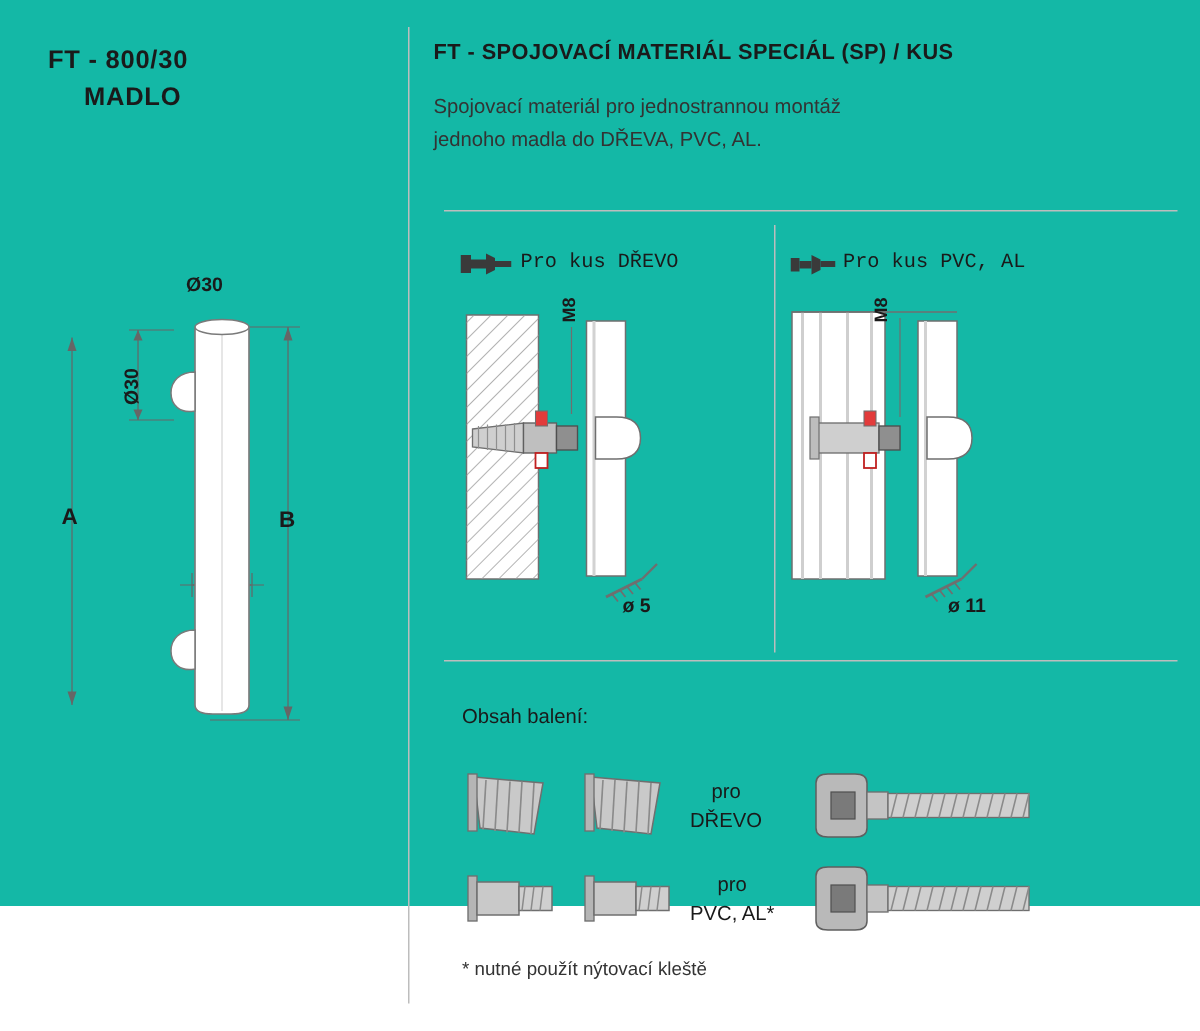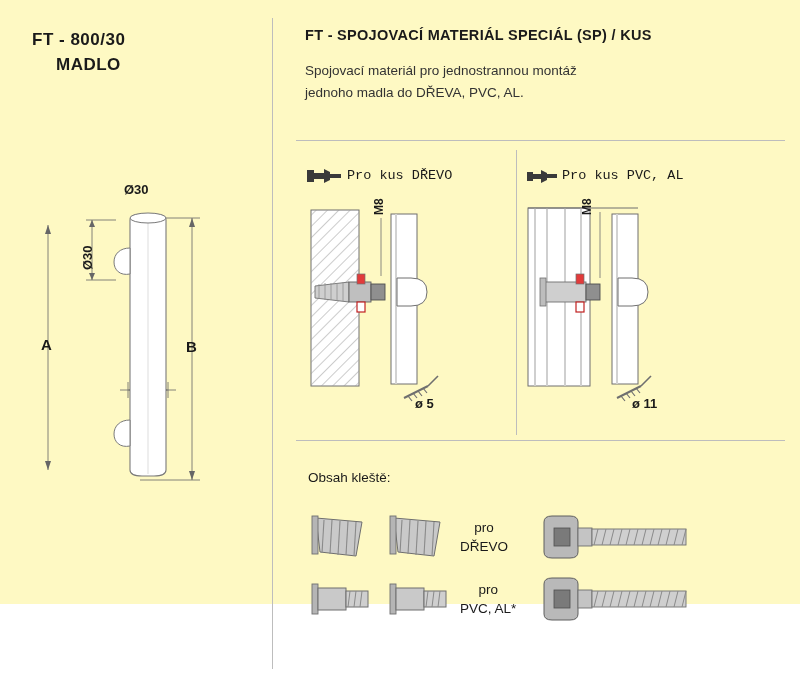--- a/index.html
+++ b/index.html
@@ -7,21 +7,21 @@
     margin: 0; padding: 0;
     width: 800px; height: 687px;
     background: #ffffff;
     font-family: "Liberation Sans", sans-serif;
     color: #231f20;
     overflow: hidden;
   }
   #page {
     position: relative;
     width: 800px; height: 604px;
-    background: #fef9c3;
+    background: #14b8a6;
   }
 
   
   .left-col {
     position: absolute;
     left: 0; top: 0;
     width: 272px; height: 687px;
   }
   .title-line1, .title-line2 {
     position: absolute;
@@ -37,21 +37,21 @@
   .vdivider {
     position: absolute;
     left: 272px; top: 18px;
     width: 1px; height: 651px;
     background: #bdbdbd;
   }
 
   
   .right-col {
     position: absolute;
-    left: 272px; top: 0;
+    left: 256px; top: 0;
     width: 528px; height: 687px; padding-left: 37px;
   }
   .head-title {
     position: absolute;
     left: 33px; top: 27px;
     font-size: 14.5px;
     font-weight: bold;
     letter-spacing: 0.3px;
     color: #1a1a1a;
     white-space: nowrap;
@@ -263,21 +263,21 @@
   </svg>
 
   <svg class="ghost" style="left:613px; top:374px;" width="44" height="34" viewBox="0 0 44 34">
     <path d="M4,24 L28,12" stroke="#6f6f6f" stroke-width="2"></path>
     <path d="M28,12 L38,2" stroke="#6f6f6f" stroke-width="1.6"></path>
     <path d="M8,22 l4,5 M13,19 l4,5 M18,17 l4,5 M23,14 l4,5" stroke="#6f6f6f" stroke-width="1.2"></path>
   </svg>
   <div class="dim-text" style="left:632px; top:396px;">ø 11</div>
   <div class="dim-text" style="left:580px; top:215px; font-size:12px; transform:rotate(-90deg); transform-origin:left top;">M8</div>
 
-  <div class="obsah-label">Obsah kleště:</div>
+  <div class="obsah-label">Obsah balení:</div>
 
   <svg class="ghost" style="left:310px; top:512px;" width="66" height="52" viewBox="0 0 66 52">
     <path d="M6,6 L52,10 L46,44 L10,40 Z" fill="#c9c9c9" stroke="#6f6f6f" stroke-width="1"></path>
     <g stroke="#8a8a8a" stroke-width="1.1">
       <line x1="14" y1="8" x2="12" y2="41"></line>
       <line x1="22" y1="8" x2="20" y2="42"></line>
       <line x1="30" y1="9" x2="28" y2="43"></line>
       <line x1="38" y1="9" x2="36" y2="43"></line>
       <line x1="46" y1="10" x2="44" y2="44"></line>
     </g>
@@ -355,14 +355,15 @@
         <line x1="98" y1="19" x2="94" y2="35"></line>
       <line x1="106" y1="19" x2="102" y2="35"></line>
         <line x1="114" y1="19" x2="110" y2="35"></line>
       <line x1="122" y1="19" x2="118" y2="35"></line>
         <line x1="130" y1="19" x2="126" y2="35"></line>
       <line x1="138" y1="19" x2="134" y2="35"></line>
         <line x1="146" y1="19" x2="142" y2="35"></line>
     </g>
   </svg>
 
+  <div class="note-label">* nutné použít nýtovací kleště</div>
 
 </div>
 
 </body></html>

